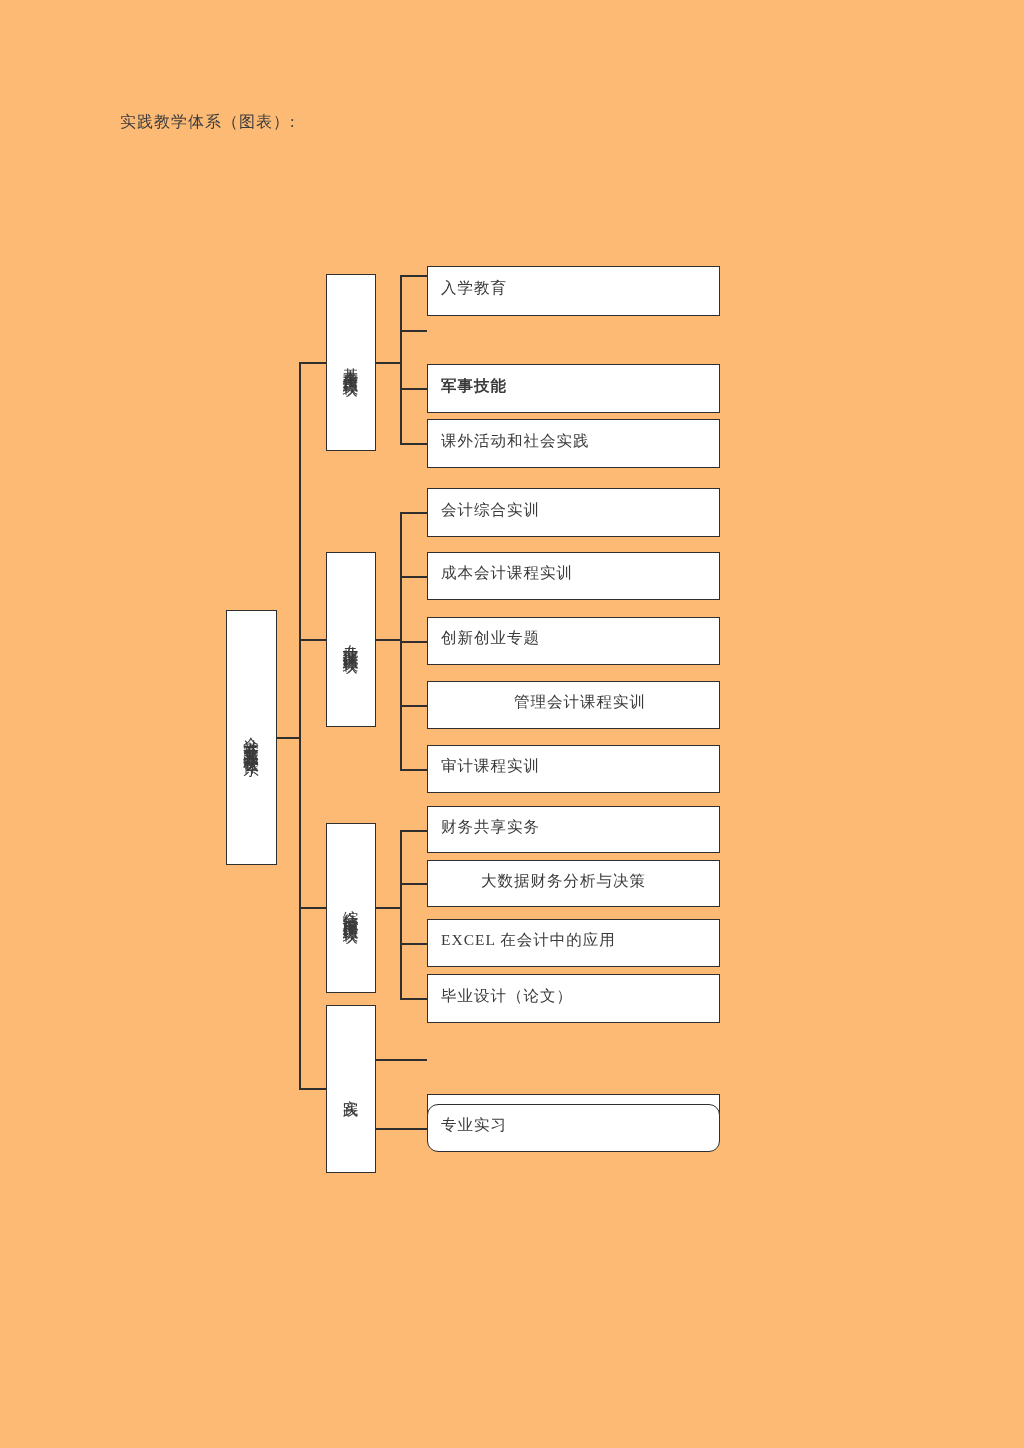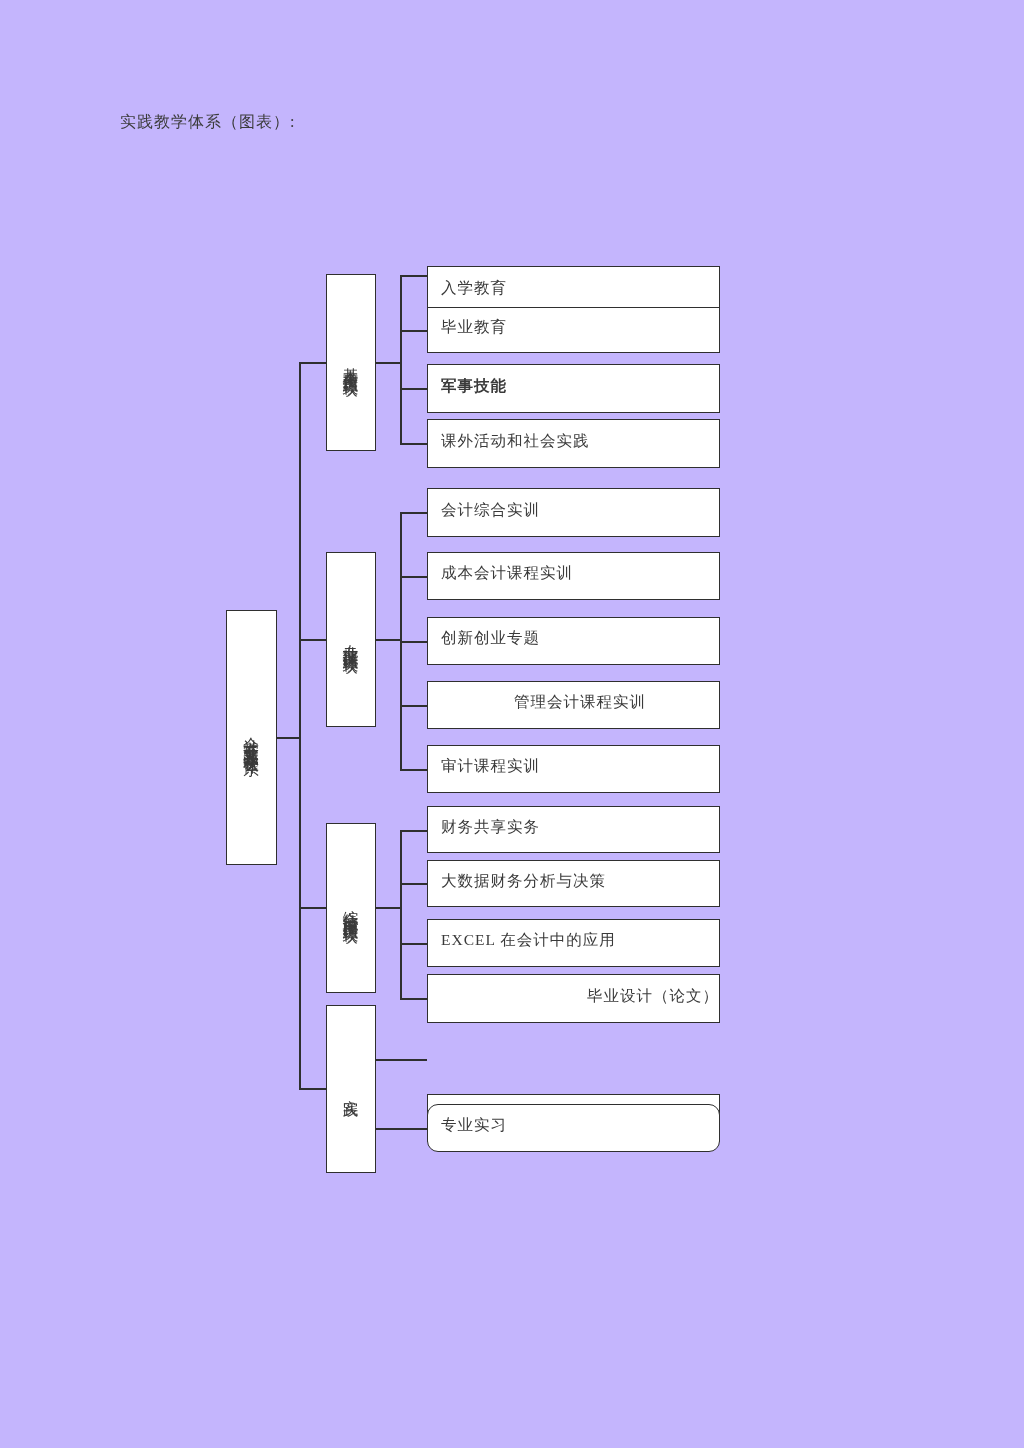--- a/index.html
+++ b/index.html
@@ -1,20 +1,20 @@
 <!DOCTYPE html>
 <html><head>
 <meta charset="utf-8">
 <style>
   html, body { margin: 0; padding: 0; background: #ffffff; }
   #page {
     position: relative;
     width: 1024px;
     height: 1448px;
-    background: #c4b5fd;
+    background: #fdba74;
     font-family: "Liberation Serif", "DejaVu Serif", serif;
     color: #3a3a3a;
     overflow: hidden;
   }
   #doc-title {
     position: absolute;
     left: 120px;
     top: 112px;
     font-size: 16px;
     letter-spacing: 1px;
@@ -84,23 +84,20 @@
   <div class="vbox" style="left:326px; top:823px; width:50px; height:170px;">
     <span class="vtext">综合技能应用训练模块</span>
   </div>
   <div class="vbox" style="left:326px; top:1005px; width:50px; height:168px;">
     <span class="vtext">实践</span>
   </div>
 
   <div class="leaf" style="top:250px; height:50px;margin-top:16px;">
     <span class="leaf-label">入学教育</span>
   </div>
-  <div class="leaf" style="top:307px; height:46px;">
-    <span class="leaf-label">毕业教育</span>
-  </div>
   <div class="leaf" style="top:364px; height:49px;font-weight:bold;">
     <span class="leaf-label">军事技能</span>
   </div>
   <div class="leaf" style="top:419px; height:49px;">
     <span class="leaf-label">课外活动和社会实践</span>
   </div>
 
   <div class="leaf" style="top:488px; height:49px;">
     <span class="leaf-label">会计综合实训</span>
   </div>
@@ -113,27 +110,27 @@
   <div class="leaf" style="top:681px; height:48px;justify-content:center;">
     <span class="leaf-label">管理会计课程实训</span>
   </div>
   <div class="leaf" style="top:745px; height:48px;">
     <span class="leaf-label">审计课程实训</span>
   </div>
 
   <div class="leaf" style="top:806px; height:47px;">
     <span class="leaf-label">财务共享实务</span>
   </div>
-  <div class="leaf" style="top:860px; height:47px;">
+  <div class="leaf" style="top:860px; height:47px;padding-left:40px;">
     <span class="leaf-label">大数据财务分析与决策</span>
   </div>
   <div class="leaf" style="top:919px; height:48px;">
     <span class="leaf-label">EXCEL 在会计中的应用</span>
   </div>
-  <div class="leaf" style="top:974px; height:49px;justify-content:flex-end;">
+  <div class="leaf" style="top:974px; height:49px;">
     <span class="leaf-label">毕业设计（论文）</span>
   </div>
 
   <div class="leaf" style="top:1094px; height:48px;padding-left:24px;">
     <span class="leaf-label">认知实习</span>
   </div>
   <div class="leaf" style="top:1104px; height:48px;border-radius:11px;">
     <span class="leaf-label">专业实习</span>
   </div>
 

